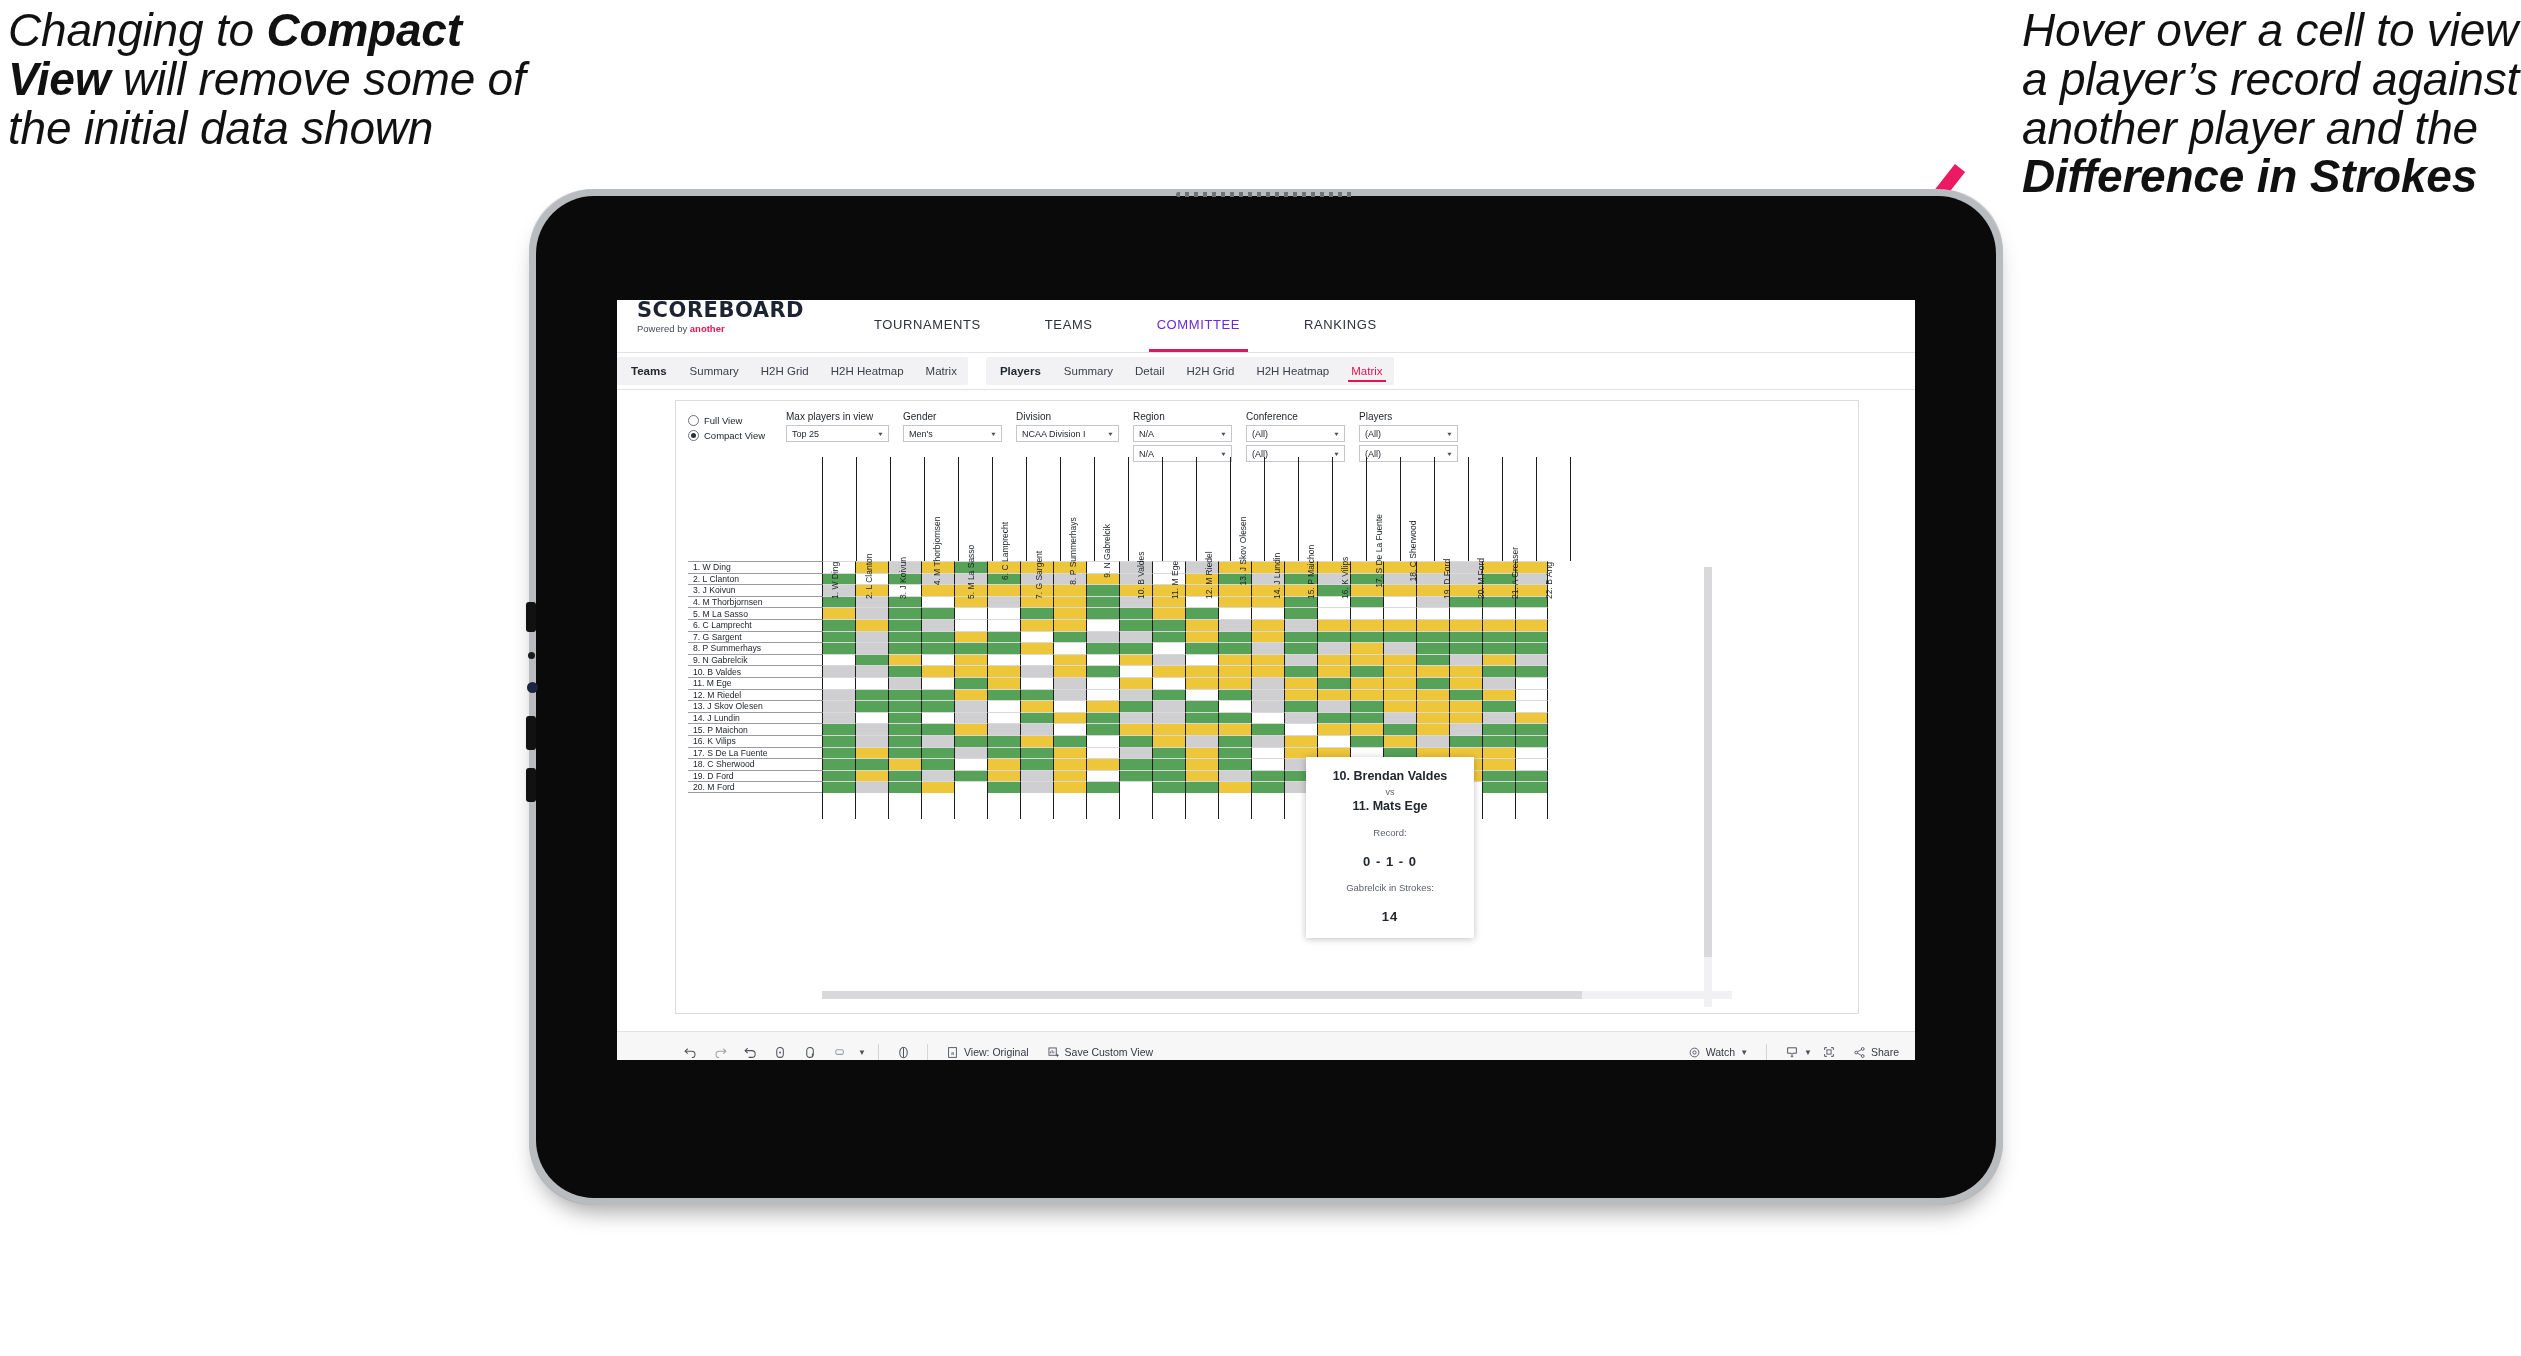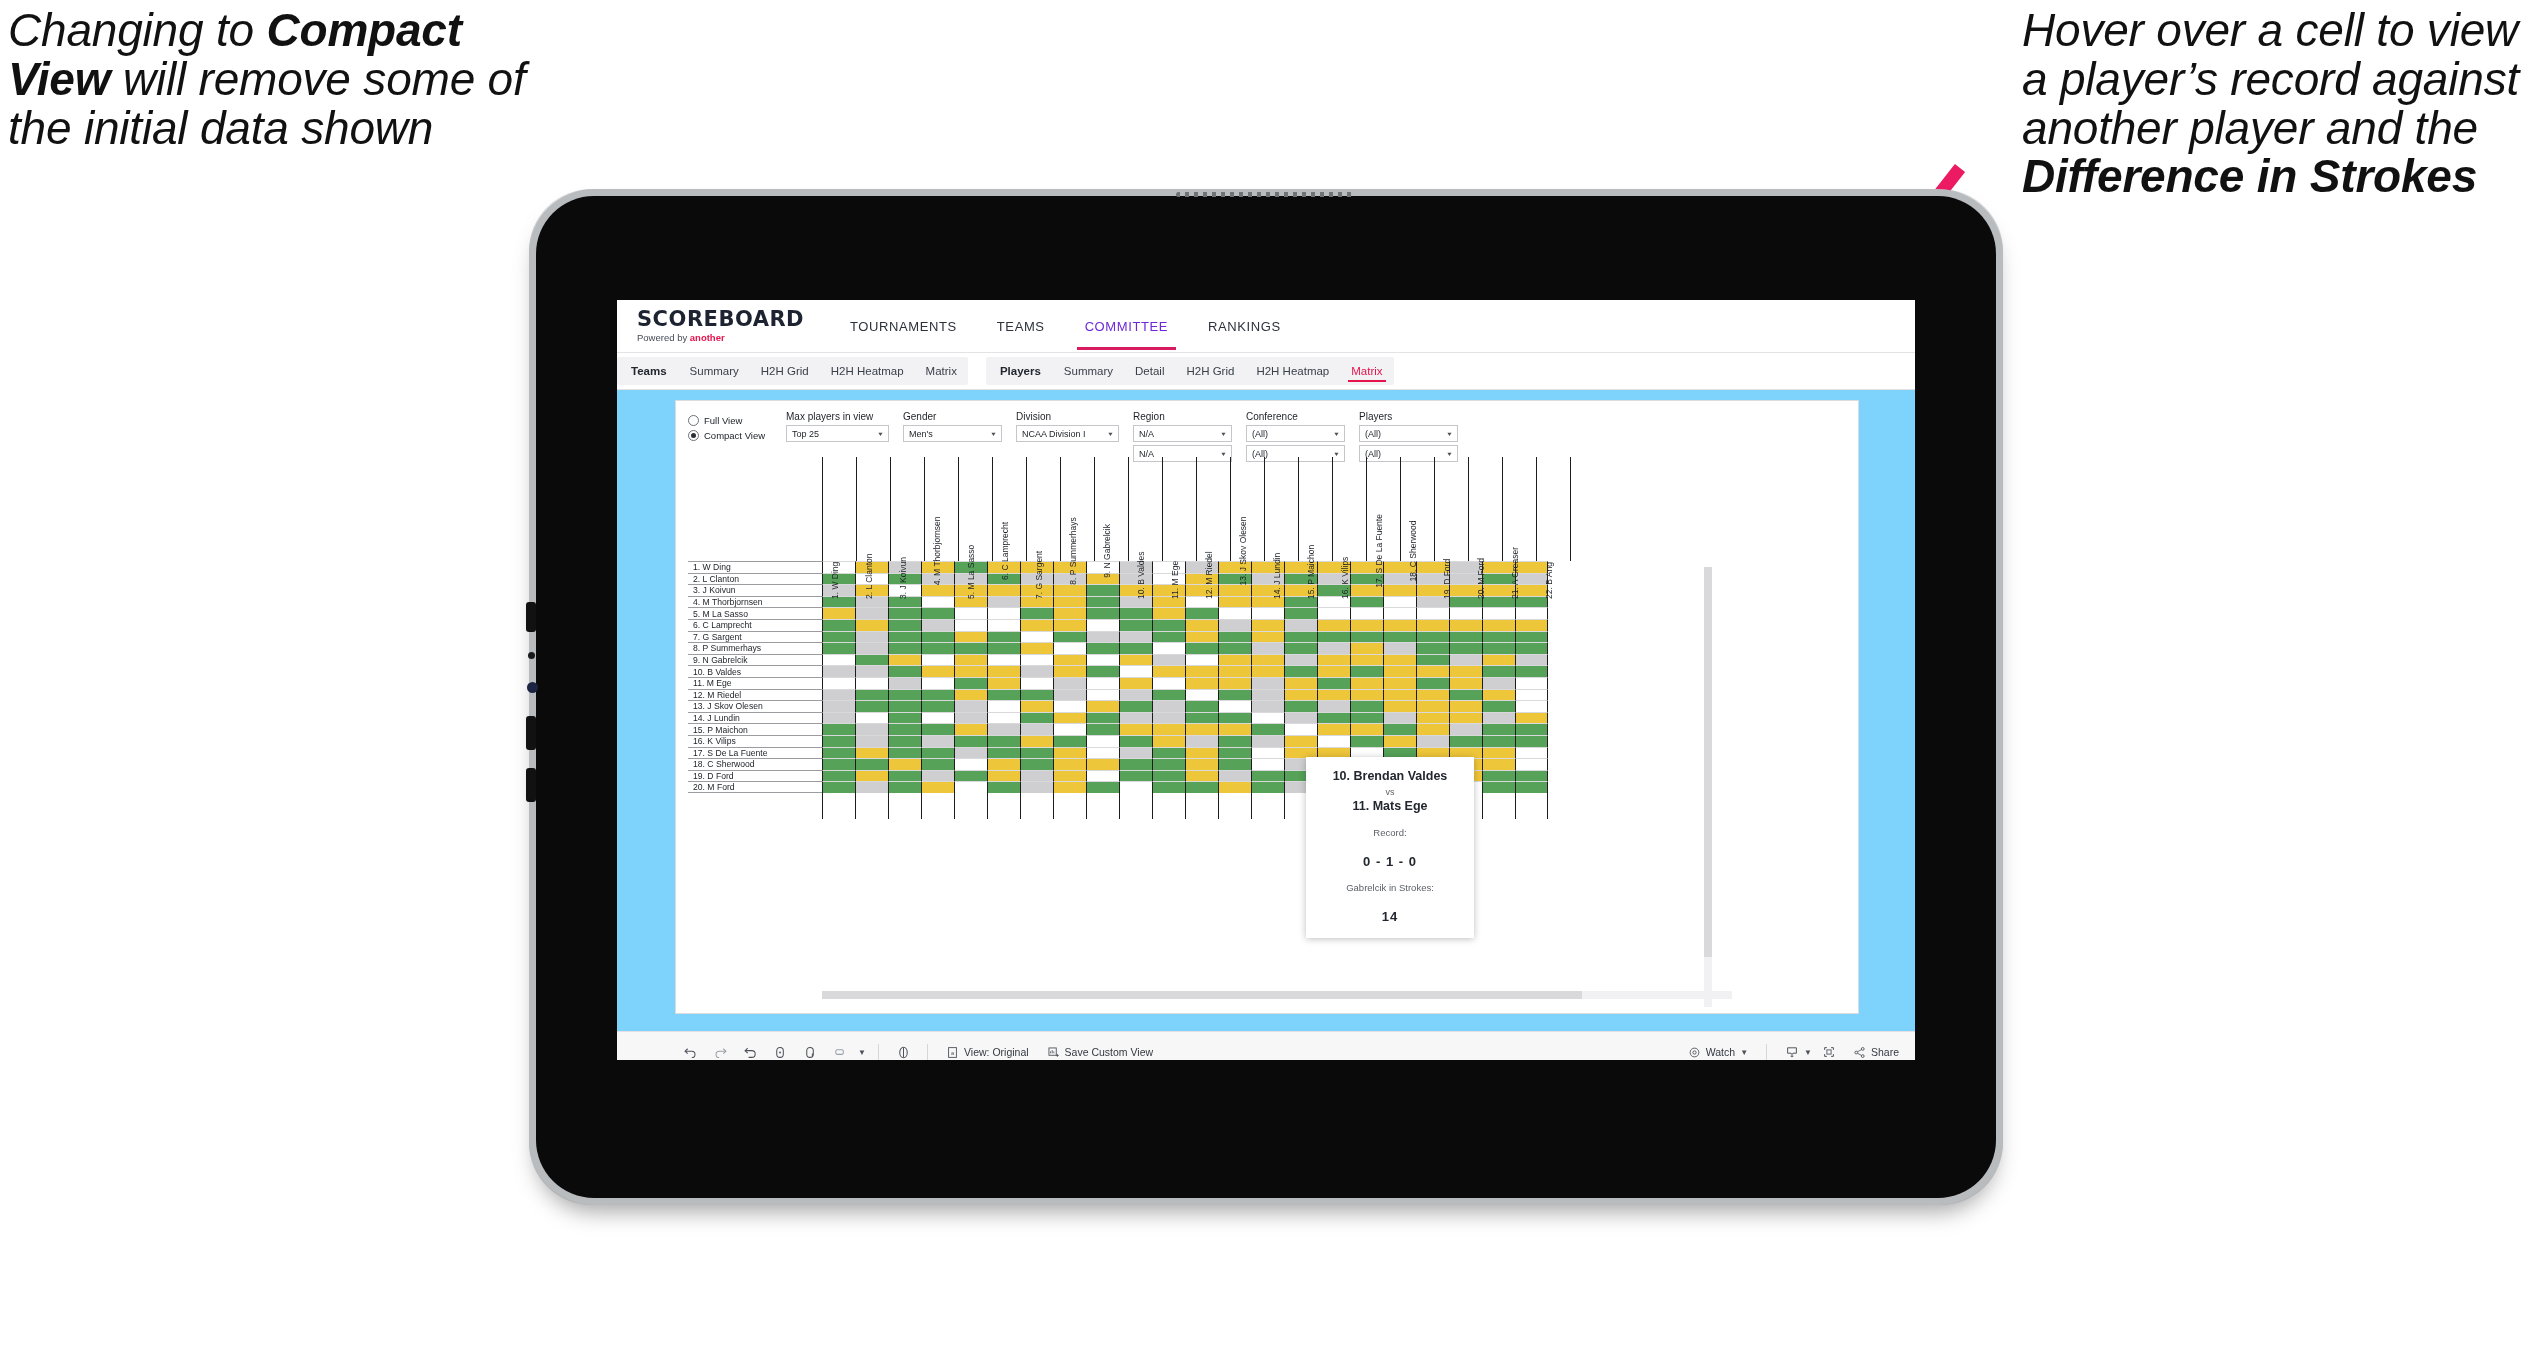--- a/index.html
+++ b/index.html
@@ -54,22 +54,22 @@
   
   #screen{
     position:absolute;
     left:81px;top:104px;
     width:1298px;height:760px;
     background:#e9eaee;
     overflow:hidden;
   }
 
   
-  #topnav{height:52px;background:#ffffff;display:flex;align-items:center;
-    border-bottom:1px solid #e3e3e6;position:relative;}
+  #topnav{height:52px;background:#ffffff;display:flex;
+    border-bottom:1px solid #e3e3e6;position:relative;gap:24px;}
   #brand{padding-left:20px;padding-right:26px;line-height:1;}
   #brand .bname{
     font-family:"DejaVu Sans",sans-serif;
     font-weight:700;font-size:21px;color:#1d2330;letter-spacing:0.5px;
   }
   #brand .bsub{font-size:9.5px;color:#444a55;margin-top:3px;}
   #brand .bsub .clippd{color:#e4144d;font-weight:700;}
   .topitem{
     font-size:13px;color:#2c313c;letter-spacing:.6px;
     padding:17px 20px 16px 20px;position:relative;white-space:nowrap;
@@ -84,21 +84,21 @@
     border-bottom:1px solid #e1e1e4;}
   .tabgroup{display:flex;align-items:center;background:#f2f2f4;margin:4px 0;border-radius:2px;}
   .tabgroup + .tabgroup{margin-left:18px;}
   .grouplabel{font-size:11.5px;font-weight:700;color:#22272f;padding:0 12px 0 14px;white-space:nowrap;}
   .subtab{font-size:11.5px;color:#3a404a;padding:0 11px;white-space:nowrap;position:relative;
     height:100%;display:flex;align-items:center;}
   .subtab.active{color:#e4144d;}
   .subtab.active:after{content:"";position:absolute;left:8px;right:8px;bottom:3px;height:2px;background:#e4144d;}
 
   
-  #canvas{position:relative;height:672px;background:#7dd3fc;padding:10px 0 0 0;}
+  #canvas{position:relative;height:672px;background:#ffffff;padding:10px 0 0 0;}
   #sheet{
     position:absolute;left:58px;top:10px;width:1182px;height:612px;
     background:#ffffff;border:1px solid #dcdcdf;
   }
 
   
   #filters{display:flex;align-items:flex-start;padding:10px 0 0 12px;gap:0;font-size:9px;color:#1e2228;}
   .viewradios{width:98px;padding-top:4px;}
   .radio-row{display:flex;align-items:center;gap:5px;margin-bottom:4px;font-size:9.5px;color:#20242b;}
   .radio{width:9px;height:9px;border:1px solid #6d7178;border-radius:50%;background:#fff;position:relative;flex:0 0 auto;}

